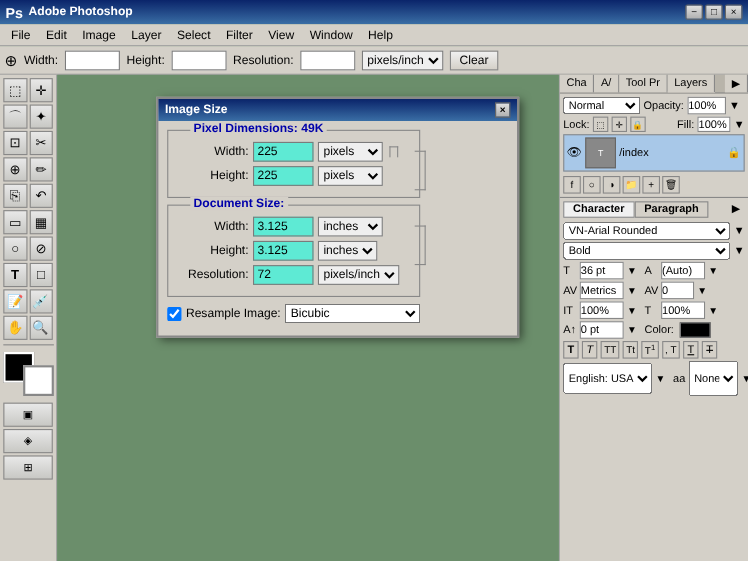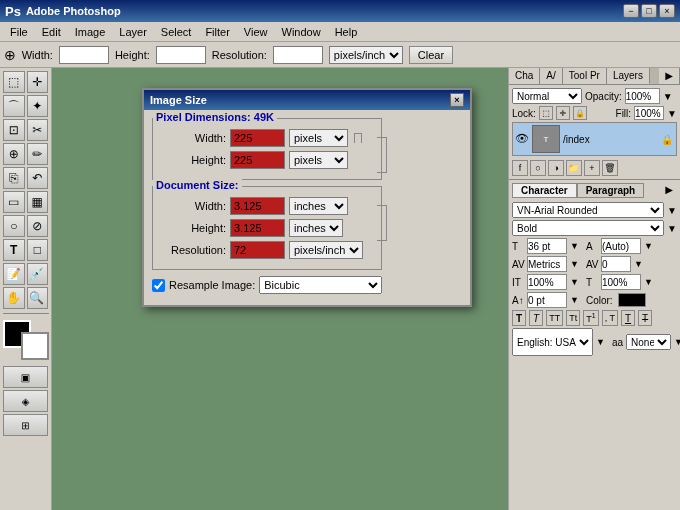--- a/index.html
+++ b/index.html
@@ -245,38 +245,38 @@
     .dialog-body { padding: 8px; }
     .dialog-section {
       border: 1px solid #888;
       padding: 6px 8px;
       margin-bottom: 6px;
       position: relative;
     }
     .dialog-section-title {
       position: absolute;
       top: -8px;
-      left: 0;
+      left: 20px;
       background: #d4d0c8;
       padding: 0 3px;
       font-size: 11px;
       color: #0000aa;
       font-weight: bold;
     }
     .dialog-row {
       display: flex;
       align-items: center;
       margin-bottom: 4px;
       gap: 4px;
     }
     .dialog-label { width: 65px; text-align: right; font-size: 11px; }
     .dialog-input {
       width: 55px; height: 18px;
       border: 1px solid #7b7b7b;
-      background: #b91c1c;
+      background: #5eead4;
       padding: 1px 3px;
       font-size: 11px;
     }
     .dialog-select {
       height: 18px; font-size: 11px;
       border: 1px solid #7b7b7b;
     }
     .dialog-buttons {
       position: absolute;
       right: 8px;
@@ -637,21 +637,21 @@
         <button style="text-decoration:underline;font-size:10px;height:16px;padding:0 3px;border:1px solid #888;background:#d4d0c8;cursor:pointer;">T</button>
         <button style="text-decoration:line-through;font-size:10px;height:16px;padding:0 3px;border:1px solid #888;background:#d4d0c8;cursor:pointer;">T</button>
       </div>
 
       <div class="char-row">
         <select style="height:28px;font-size:10px;flex:1;">
           <option>English: USA</option>
         </select>
         <div style="font-size:9px;">▼</div>
         <span style="font-size:10px;margin-left:4px;">aa</span>
-        <select style="height:16px;font-size:10px;width:45px;">
+        <select style="height:32px;font-size:10px;width:45px;">
           <option>None</option>
         </select>
         <div style="font-size:9px;">▼</div>
       </div>
     </div>
 
   </div>
 </div>
 
 </body></html>

